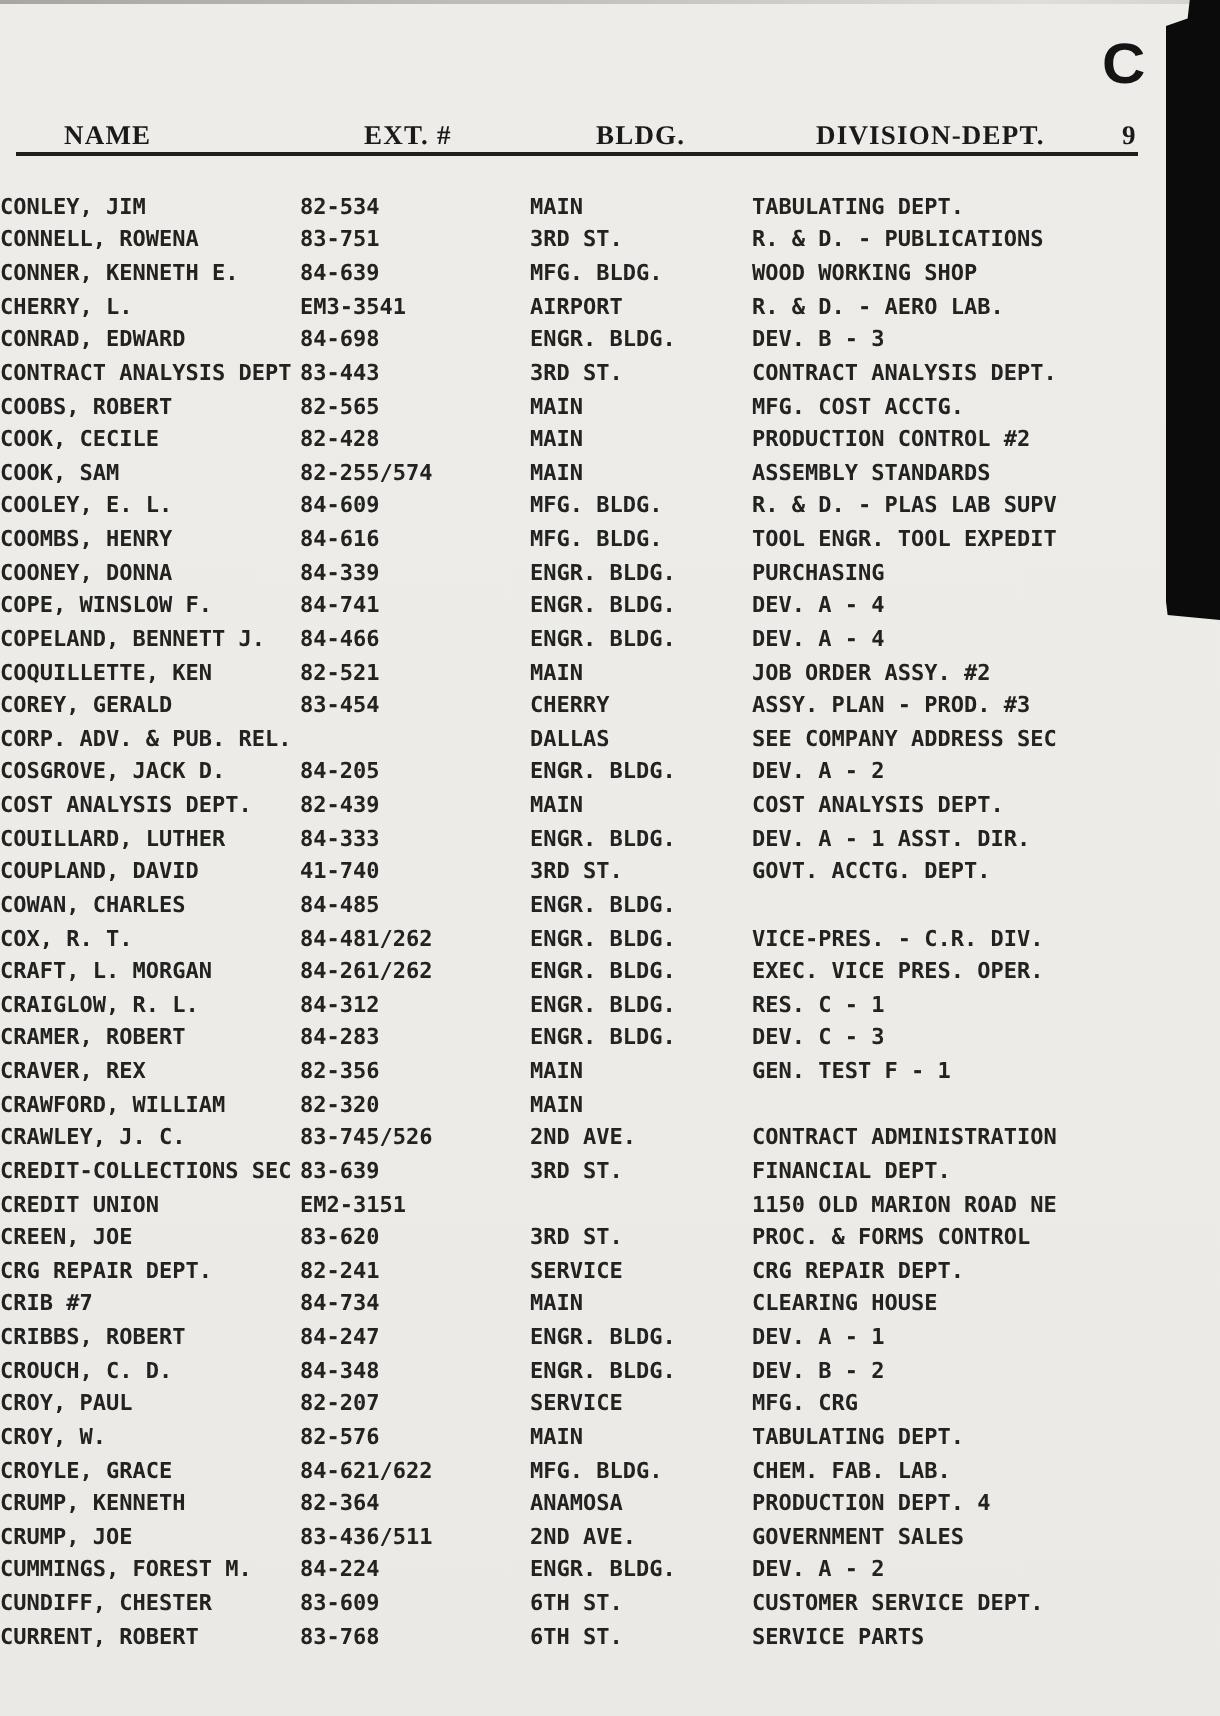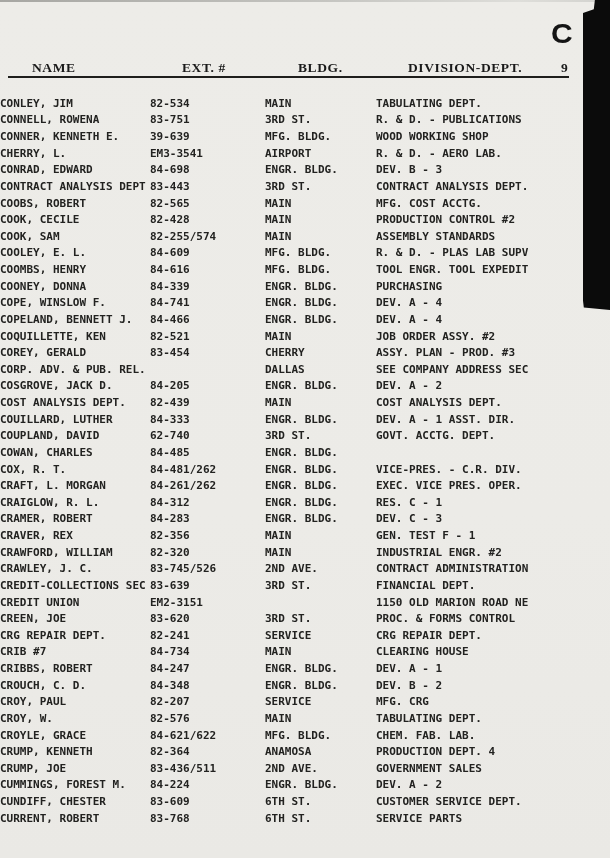--- a/index.html
+++ b/index.html
@@ -77,21 +77,21 @@
 
     <div class="dir-row">
       <span>CONNELL, ROWENA</span>
       <span>83-751</span>
       <span>3RD ST.</span>
       <span>R. &amp; D. - PUBLICATIONS</span>
     </div>
 
     <div class="dir-row">
       <span>CONNER, KENNETH E.</span>
-      <span>39-639</span>
+      <span>84-639</span>
       <span>MFG. BLDG.</span>
       <span>WOOD WORKING SHOP</span>
     </div>
 
     <div class="dir-row">
       <span>CHERRY, L.</span>
       <span>EM3-3541</span>
       <span>AIRPORT</span>
       <span>R. &amp; D. - AERO LAB.</span>
     </div>
@@ -203,21 +203,21 @@
 
     <div class="dir-row">
       <span>COUILLARD, LUTHER</span>
       <span>84-333</span>
       <span>ENGR. BLDG.</span>
       <span>DEV. A - 1 ASST. DIR.</span>
     </div>
 
     <div class="dir-row">
       <span>COUPLAND, DAVID</span>
-      <span>62-740</span>
+      <span>41-740</span>
       <span>3RD ST.</span>
       <span>GOVT. ACCTG. DEPT.</span>
     </div>
 
     <div class="dir-row">
       <span>COWAN, CHARLES</span>
       <span>84-485</span>
       <span>ENGR. BLDG.</span>
     </div>
 
@@ -253,21 +253,20 @@
       <span>CRAVER, REX</span>
       <span>82-356</span>
       <span>MAIN</span>
       <span>GEN. TEST F - 1</span>
     </div>
 
     <div class="dir-row">
       <span>CRAWFORD, WILLIAM</span>
       <span>82-320</span>
       <span>MAIN</span>
-      <span>INDUSTRIAL ENGR. #2</span>
     </div>
 
     <div class="dir-row">
       <span>CRAWLEY, J. C.</span>
       <span>83-745/526</span>
       <span>2ND AVE.</span>
       <span>CONTRACT ADMINISTRATION</span>
     </div>
 
     <div class="dir-row">

